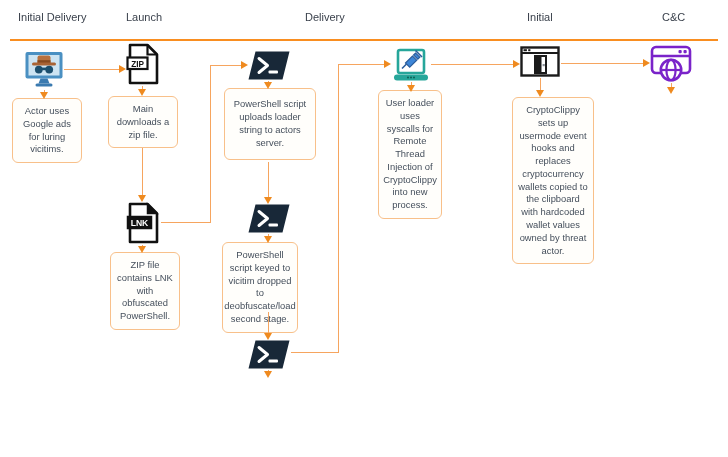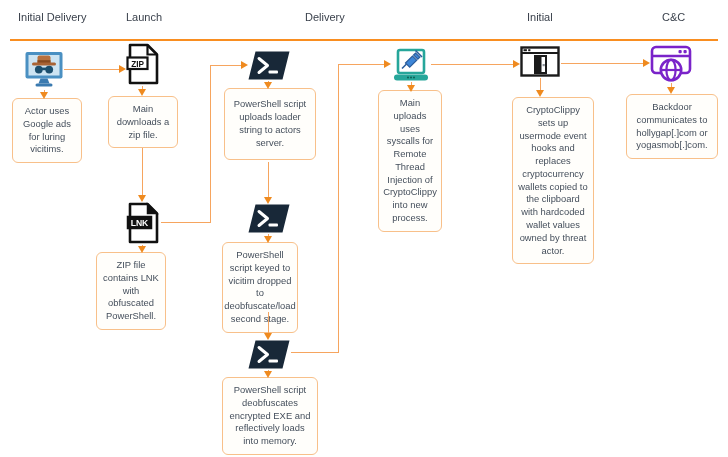--- a/index.html
+++ b/index.html
@@ -112,27 +112,25 @@
     <line x1="2.5" y1="11" x2="39.5" y2="11" stroke="#7a23c9" stroke-width="2.4"></line>
     <rect x="28.5" y="5" width="3.2" height="3.2" rx="1" fill="#7a23c9"></rect>
     <rect x="33.5" y="5" width="3.2" height="3.2" rx="1" fill="#7a23c9"></rect>
     <circle cx="21" cy="25" r="10.2" fill="#fff" stroke="#7a23c9" stroke-width="2.6"></circle>
     <ellipse cx="21" cy="25" rx="4.6" ry="10.2" fill="none" stroke="#7a23c9" stroke-width="2.2"></ellipse>
     <line x1="10.8" y1="25" x2="31.2" y2="25" stroke="#7a23c9" stroke-width="2.2"></line>
   </svg>
 
   <div class="note" style="left:12px;top:98px;width:70px;min-height:52px">Actor uses Google ads for luring vicitims.</div>
   <div class="note" style="left:108px;top:96px;width:70px;min-height:50px">Main downloads a zip file.</div>
-  <div class="note" style="left:96px;top:252px;width:70px;min-height:64px">ZIP file contains LNK with obfuscated PowerShell.</div>
+  <div class="note" style="left:110px;top:252px;width:70px;min-height:64px">ZIP file contains LNK with obfuscated PowerShell.</div>
   <div class="note" style="left:224px;top:88px;width:92px;min-height:72px">PowerShell script uploads loader string to actors server.</div>
   <div class="note" style="left:222px;top:242px;width:76px;min-height:68px">PowerShell script keyed to vicitim dropped to deobfuscate/load second stage.</div>
-  <div class="note" style="left:222px;top:377px;width:96px;min-height:68px">PowerShell script deobfuscates encrypted EXE and reflectively loads into memory.</div>
-  <div class="note" style="left:378px;top:90px;width:64px;min-height:98px">Main uploads uses syscalls for Remote Thread Injection of CryptoClippy into new process.</div>
+  <div class="note" style="left:378px;top:90px;width:64px;min-height:98px">User loader uses syscalls for Remote Thread Injection of CryptoClippy into new process.</div>
   <div class="note" style="left:512px;top:97px;width:82px;min-height:110px">CryptoClippy sets up usermode event hooks and replaces cryptocurrency wallets copied to the clipboard with hardcoded wallet values owned by threat actor.</div>
-  <div class="note" style="left:626px;top:94px;width:92px;min-height:52px">Backdoor communicates to hollygap[.]com or yogasmob[.]com.</div>
 
   <div class="hl" style="left:64px;top:69px;width:55px"></div>
   <div class="ar" style="left:119px;top:65px"></div>
 
   <div class="vl" style="left:44px;top:90px;height:3px"></div>
   <div class="ad" style="left:40px;top:92px"></div>
 
   <div class="vl" style="left:142px;top:86px;height:4px"></div>
   <div class="ad" style="left:138px;top:89px"></div>
 

